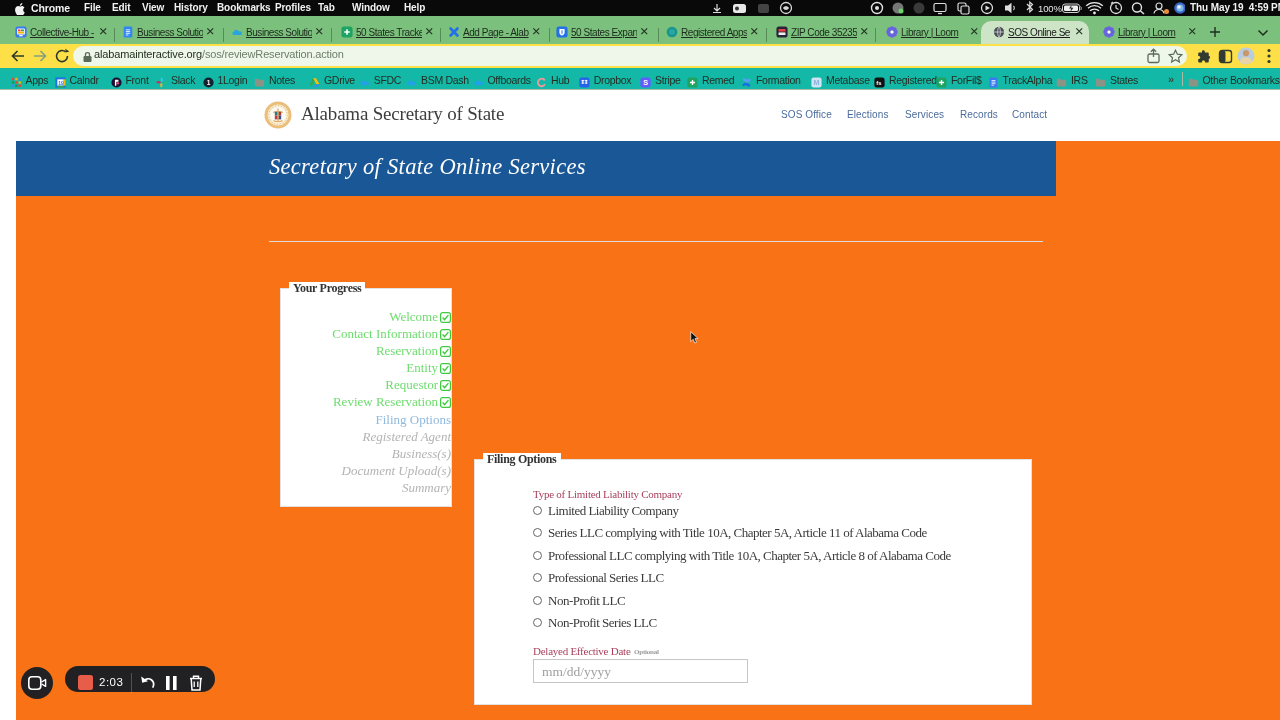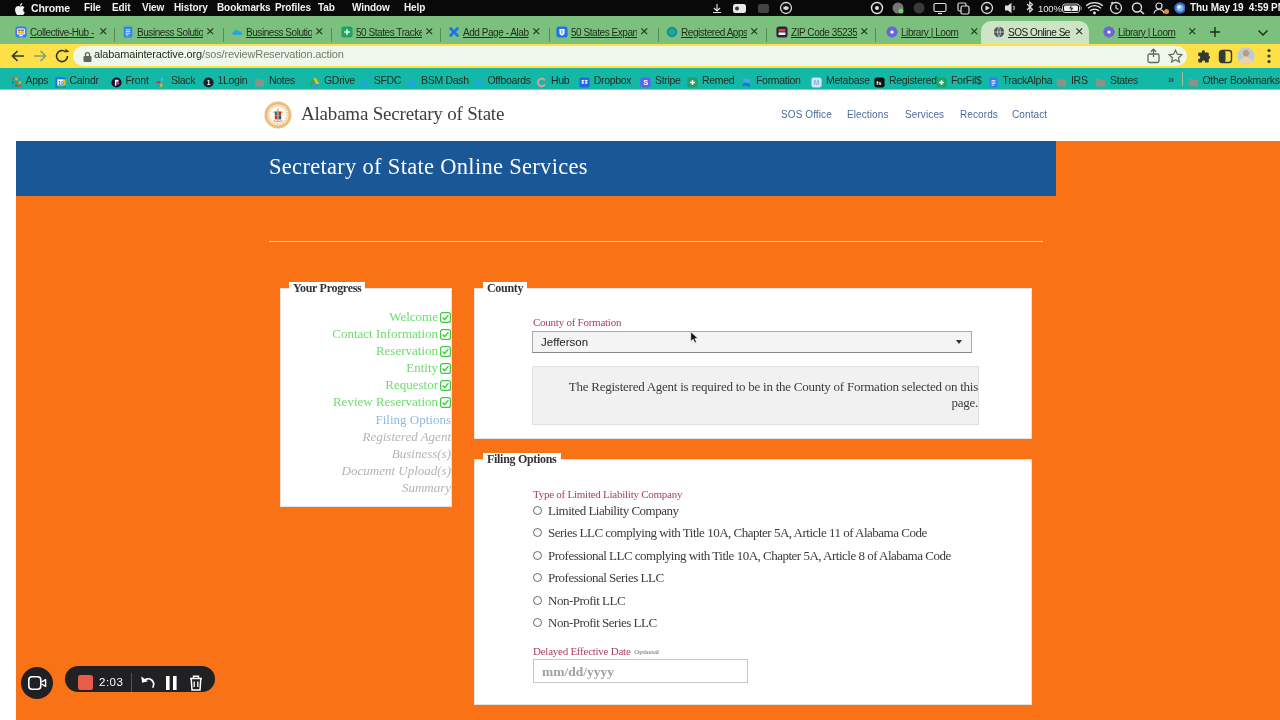--- a/index.html
+++ b/index.html
@@ -24,21 +24,21 @@
 
 #bookmarks { position:absolute; left:0; top:68px; width:1280px; height:22px; background:#14b8a6; border-bottom:1px solid #aebfa9; }
 .bm { position:absolute; top:4px; height:14px; }
 .bm .bi { position:absolute; left:0; top:1.5px; width:11px; height:11px; } .bm .bi svg { width:11px; height:11px; }
 .bm .bl { position:absolute; left:15px; top:2px; font-size:10.5px; color:#242e22; white-space:nowrap; letter-spacing:-0.3px; }
 
 #page { position:absolute; left:16px; top:91px; width:1280px; height:629px; background:#f97316; font-family:"Liberation Serif", serif; }
 #siteheader { position:absolute; left:0; top:0; width:1280px; height:50px; background:#fff; }
 #sitetitle { position:absolute; left:285px; top:12px; font-size:19px; color:#3d3d3d; letter-spacing:-0.2px; }
 .navlink { position:absolute; top:18px; font-family:"Liberation Sans", sans-serif; font-size:10px; color:#4a6b9c; letter-spacing:0.1px; }
-#banner { position:absolute; left:0; top:50px; width:1040px; height:55px; background:#1a5796; }
+#banner { position:absolute; left:0; top:50px; width:1040px; height:55px; background:#1a5796;font-style:italic; }
 #bannertitle { position:absolute; left:253px; top:13px; font-size:22.5px; color:#fdfdfd; letter-spacing:0.3px; }
 #formpage { position:absolute; left:0; top:127px; width:1280px; text-align:center; font-size:15px; color:#3d3d3d; }
 #hr1 { position:absolute; left:253px; top:150px; width:774px; height:1px; background:#ddd; }
 .fs { position:absolute; border:1px solid #e2e2e2; background:#fff;text-align:right; }
 .fs .lg { position:absolute; top:-7px; left:8px; background:#fff; padding:0 4px; font-size:12px; font-weight:bold; color:#333; letter-spacing:-0.3px; line-height:13px; }
 #fsprog { left:264px; top:197px; width:172px; height:219px; }
 #fsprog ul { list-style:none; margin:20px 0 0 23px; }
 #fsprog li { height:17.1px; font-size:13px; white-space:nowrap; }
 .done { color:#6edc6e; }
 .cur { color:#8fb9dd; }
@@ -47,21 +47,21 @@
 #fscounty { left:458px; top:197px; width:558px; height:151px; }
 #fsfiling { left:458px; top:368px; width:558px; height:246px; }
 .crimson { position:absolute; font-size:11px; font-weight:normal; color:#a8415e; letter-spacing:-0.25px; }
 #selectbox { position:absolute; left:57px; top:42px; width:440px; height:22px; background:#f4f4f4; border:1px solid #a8a8a8; border-bottom-color:#888; }
 #selectbox .sv { position:absolute; left:8px; top:4px; font-family:"Liberation Sans", sans-serif; font-size:11.5px; color:#222; }
 #selectbox .caret { position:absolute; right:9px; top:8px; width:0; height:0; border-left:3.5px solid transparent; border-right:3.5px solid transparent; border-top:4.5px solid #333; }
 #infobox { position:absolute; left:57px; top:77px; width:447px; height:59px; background:#f1f1f1; border:1px solid #e0e0e0; font-size:13px; color:#3c3c3c; padding:12px 0 0 14px; line-height:15.8px; letter-spacing:-0.25px; }
 .radiorow { position:absolute; left:58px; height:16px; }
 .radiorow .rc { position:absolute; left:0; top:3px; width:9px; height:9px; border:1px solid #666; border-radius:50%; background:#fff; }
 .radiorow .rl { position:absolute; left:15px; top:0; font-size:13px; color:#3b3b3b; white-space:nowrap; letter-spacing:-0.5px; }
-#dateinput { position:absolute; left:58px; top:199px; width:215px; height:24px; background:#fff; border:1px solid #c6c6c6;font-weight:bold; }
+#dateinput { position:absolute; left:58px; top:199px; width:215px; height:24px; background:#fff; border:1px solid #c6c6c6; }
 #dateinput span { position:absolute; left:8px; top:4px; font-size:13.5px; color:#a0a0a0; }
 .optional { position:absolute; font-size:7px; color:#9a9a9a; font-weight:bold; letter-spacing:-0.2px; }
 
 #loomcam { position:absolute; left:21px; top:667px; width:32px; height:32px; border-radius:50%; background:#212123; }
 #loompill { position:absolute; left:65px; top:666px; width:150px; height:26px; border-radius:17px; background:#212123; }
 #loompill .stop { position:absolute; left:13px; top:9px; width:15px; height:15px; border-radius:2.5px; background:#e85c4a; }
 #loompill .time { position:absolute; left:34px; top:10px; color:#fff; font-size:11.5px; letter-spacing:0.5px; }
 #loompill .sep { position:absolute; left:66px; top:7px; width:1px; height:20px; background:rgba(255,255,255,0.22); }
 </style>
 </head>
@@ -527,29 +527,20 @@
       <li class="done">Review Reservation<svg class="cb" width="11" height="11" viewBox="0 0 11 11">
             <rect x="0.6" y="0.6" width="9.8" height="9.8" rx="2" fill="none" stroke="#3ecb3e" stroke-width="1.2"></rect>
             <path d="M2.6 5.6 L4.6 7.6 L8.4 3.1" fill="none" stroke="#3ecb3e" stroke-width="1.4"></path>
           </svg></li>
       <li class="cur">Filing Options</li>
       <li class="todo">Registered Agent</li>
       <li class="todo">Business(s)</li>
       <li class="todo">Document Upload(s)</li>
       <li class="todo">Summary</li>
     </ul>
-  </div>
-  <div class="fs" id="fscounty">
-    <span class="lg">County</span>
-    <span class="crimson" style="left:58px;top:27px">County of Formation</span>
-    <div id="selectbox">
-        <span class="sv">Jefferson</span>
-        <span class="caret"></span>
-      </div>
-    <div id="infobox">The Registered Agent is required to be in the County of Formation selected on this page.</div>
   </div>
   <div class="fs" id="fsfiling">
     <span class="lg">Filing Options</span>
     <span class="crimson" style="left:58px;top:28px">Type of Limited Liability Company</span>
 <div class="radiorow" style="top:42.5px">
         <span class="rc"></span>
         <span class="rl">Limited Liability Company</span>
       </div>
 <div class="radiorow" style="top:65px">
         <span class="rc"></span>

